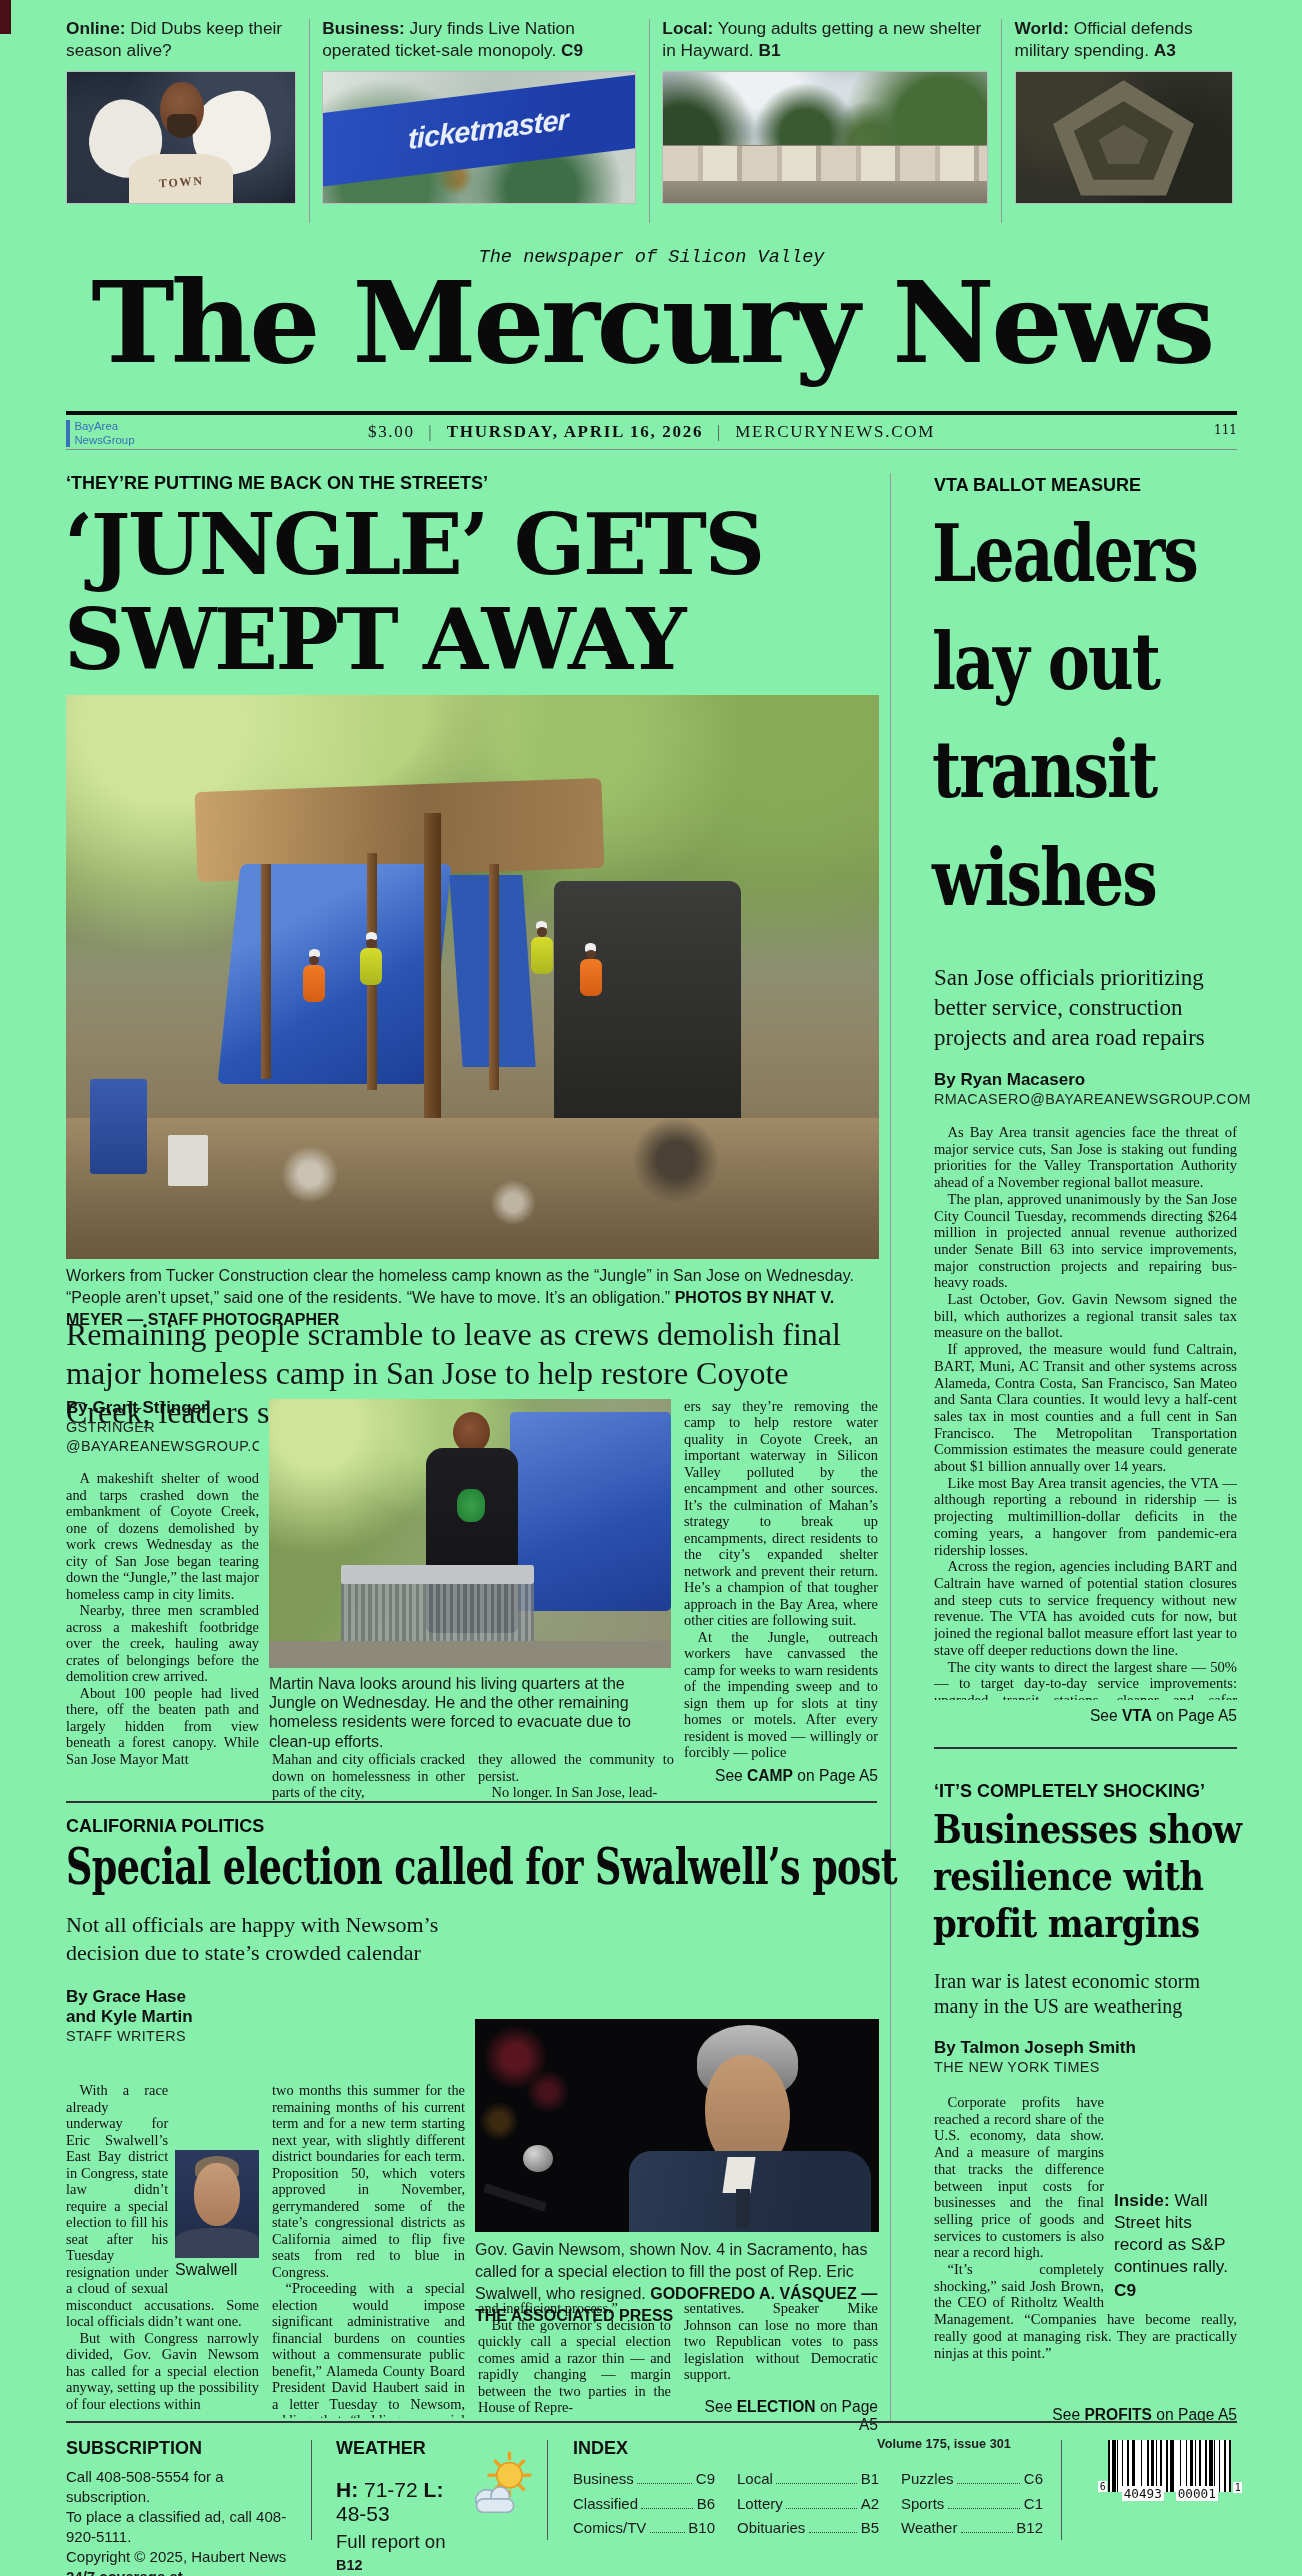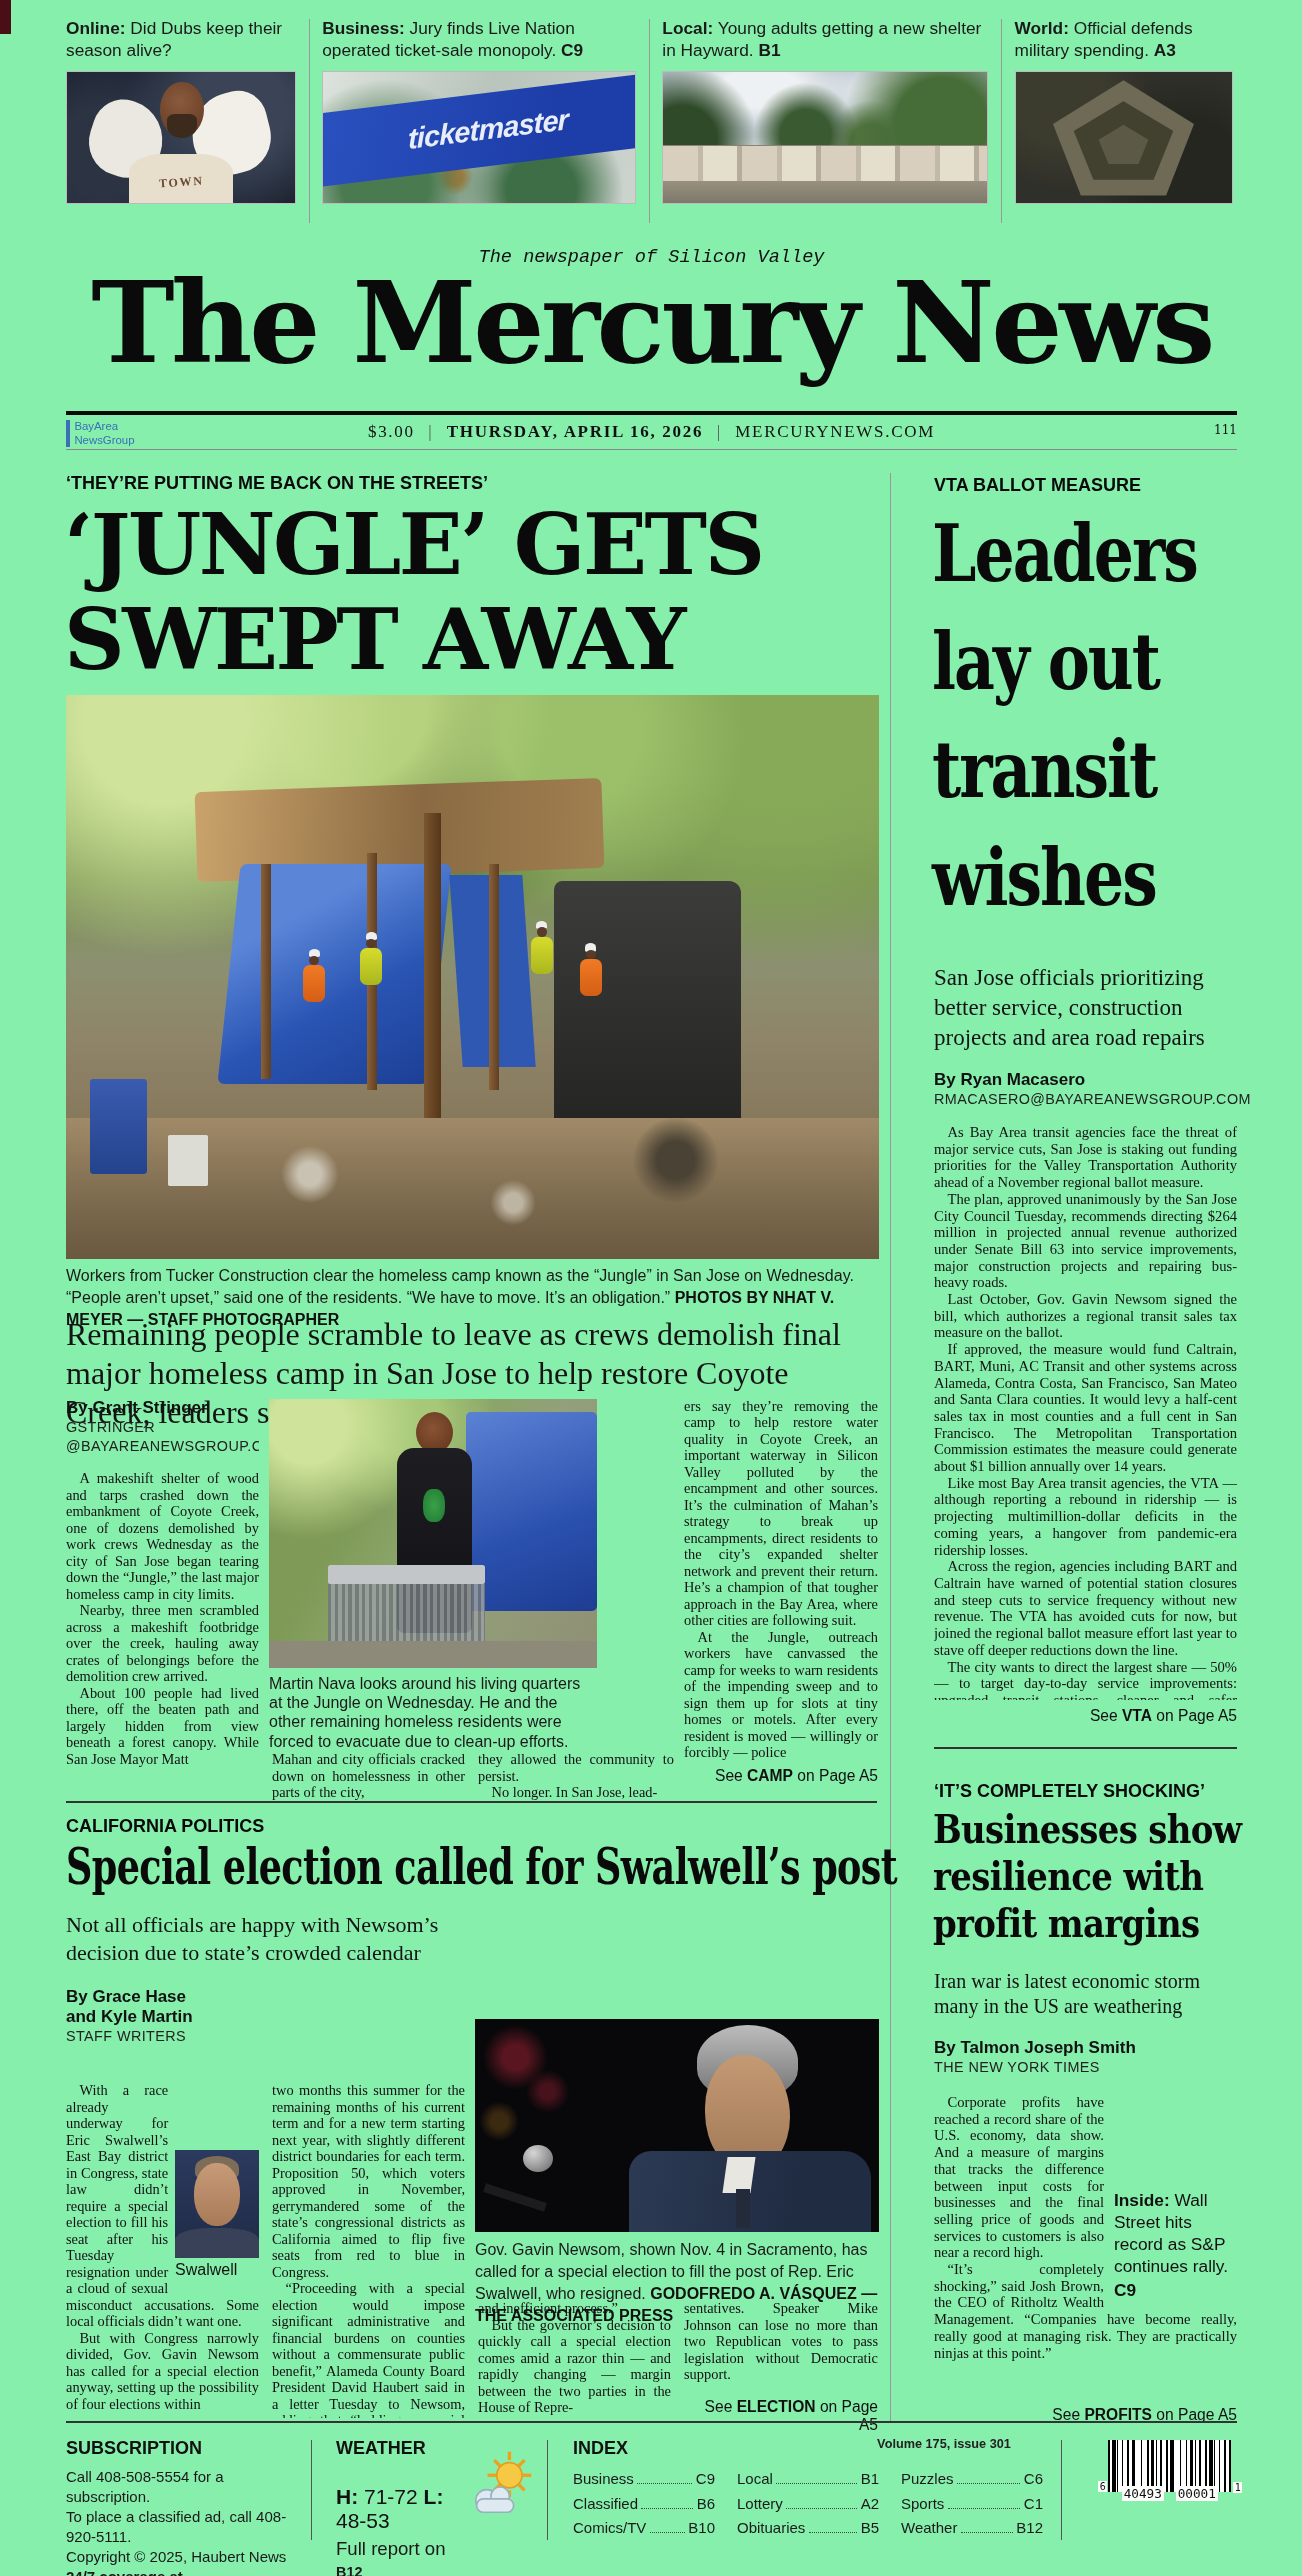--- a/index.html
+++ b/index.html
@@ -97,21 +97,21 @@
   .lead-deck{left:66px;top:1315px;width:803px;font-size:32px;line-height:39px;color:#141414;}
 
   
   .lead-body{left:66px;top:1396px;width:813px;height:406px;overflow:hidden;}
   .byl-name{font-family:"Liberation Sans",sans-serif;font-weight:bold;font-size:17px;line-height:20px;}
   .byl-org{font-family:"Liberation Sans",sans-serif;font-size:14.4px;line-height:19.4px;color:#222;letter-spacing:0.4px;}
   .bodycol p{margin:0;font-size:14.4px;line-height:16.5px;text-align:justify;text-indent:13.5px;}
   .bodycol p.ni{text-indent:0;}
   .col1{position:absolute;left:0;top:1.7px;width:193px;height:404px;overflow:hidden;}
   .col1 .bylblk{margin-bottom:13.5px;}
-  .nava{position:absolute;left:203px;top:2.5px;width:328px;}
+  .nava{position:absolute;left:203px;top:2.5px;width:402px;}
   .nava-ph{position:relative;height:269px;overflow:hidden;}
   .nava-cap{font-size:16px;line-height:19.4px;margin-top:6px;}
   .l-col2b{position:absolute;left:206px;top:355px;width:193px;height:51px;overflow:hidden;}
   .l-col3b{position:absolute;left:412px;top:355px;width:196px;height:51px;overflow:hidden;}
   .col4{position:absolute;left:618px;top:1.7px;width:194px;height:404px;overflow:hidden;}
   .jump{font-family:"Liberation Sans",sans-serif;font-size:15.6px;text-align:right;color:#111;}
   .col4 .jump{margin-top:6.8px;}
 
   
   .ph-nava{background:radial-gradient(circle at 12% 10%,#cfe49a 0 10%,transparent 30%),
@@ -219,21 +219,21 @@
           font-size:17.3px;line-height:22px;color:#111;}
   .inside .pg{font-weight:bold;display:block;margin-top:1.7px;}
   .pr-jump{left:934px;top:2406px;width:303px;}
 
   
   .ft-title{font-family:"Liberation Sans",sans-serif;font-weight:bold;font-size:18px;color:#111;}
   .ft-sub{left:66px;top:2438px;width:238px;}
   .ft-sub .lines{margin-top:8.4px;font-family:"Liberation Sans",sans-serif;font-size:15px;line-height:20px;color:#1a1a1a;}
   .ft-vdiv{width:0.8px;height:100px;background:#555;top:2440px;position:absolute;}
   .ft-weather{left:336px;top:2438px;width:127px;}
-  .wx-line{margin-top:26px;font-family:"Liberation Sans",sans-serif;font-size:21px;color:#111;}
+  .wx-line{margin-top:19px;font-family:"Liberation Sans",sans-serif;font-size:21px;color:#111;}
   .wx-rep{margin-top:5px;font-family:"Liberation Sans",sans-serif;font-size:18.6px;color:#1a1a1a;}
   .wx-rep .pg{font-weight:bold;font-size:14.4px;}
   .wx-icon{left:463px;top:2450px;width:76px;height:69px;}
   .ft-index{left:573px;top:2438px;width:470px;}
   .idx-cols{display:flex;gap:22px;margin-top:8.4px;}
   .idx-col{width:142px;}
   .idx-row{display:flex;align-items:baseline;font-family:"Liberation Sans",sans-serif;font-size:15px;line-height:24.5px;color:#1a1a1a;}
   .idx-lead{flex:1;border-bottom:1.7px dotted #444;margin:0 3.4px 3.4px;}
   .volume{left:845px;top:2437px;width:198px;text-align:center;font-family:"Liberation Sans",sans-serif;
           font-weight:bold;font-size:12.7px;color:#222;}

